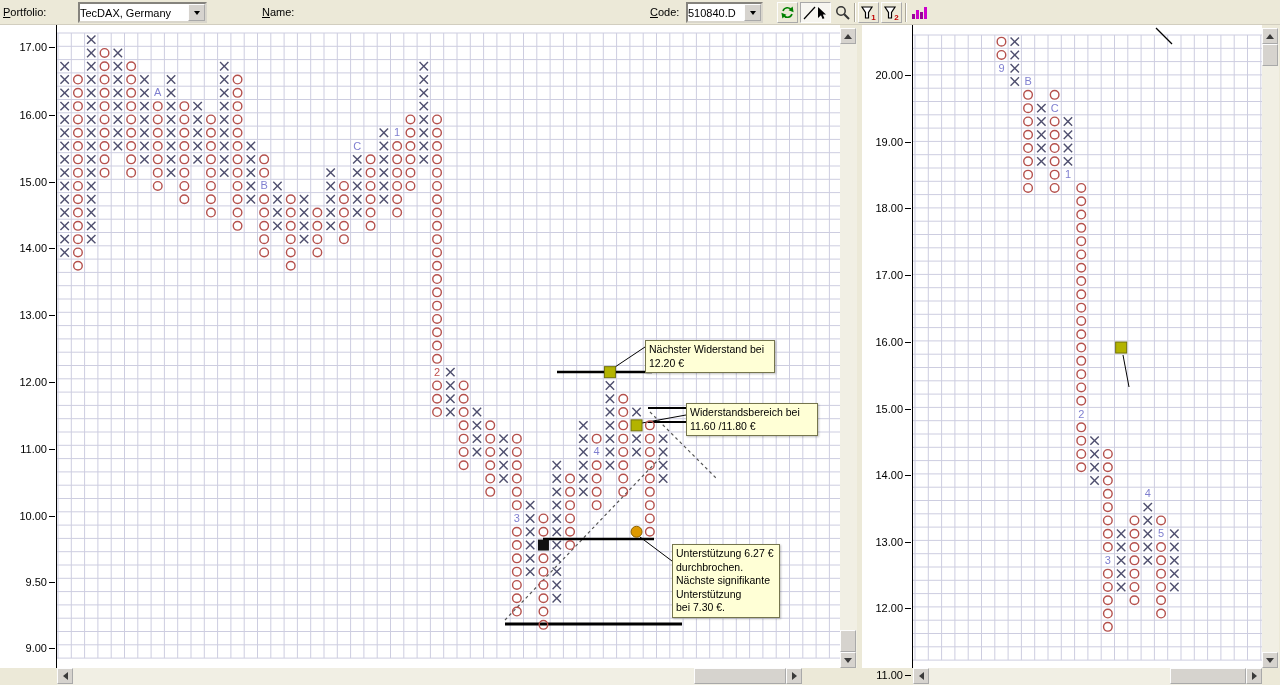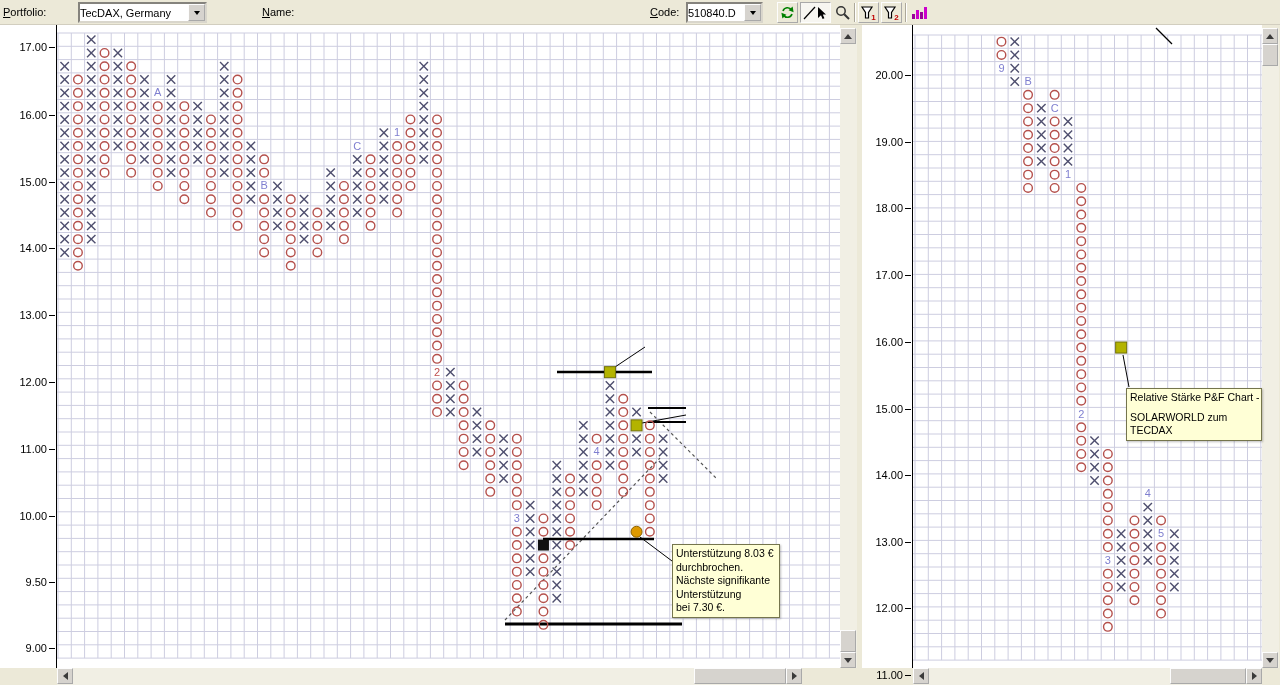--- a/index.html
+++ b/index.html
@@ -889,22 +889,30 @@
 
       <div class="hsb" style="left:57px;top:643px;width:745px">
         <div class="sb-btn" style="left:0;top:0">
             <span class="tri tri-lf"></span>
           </div>
         <div class="sb-thumb" style="left:637px;top:0;width:92px;height:16px"></div>
         <div class="sb-btn" style="right:0;top:0">
             <span class="tri tri-rt"></span>
           </div>
       </div>
+    <div class="annotation" style="left: 645px; top: 315px; width: 130px;">
+          <div class="ann-line">Nächster Widerstand bei</div>
+          <div class="ann-line">12.20 €</div>
+        </div>
+        <div class="annotation" style="left: 686px; top: 378px; width: 132px;">
+          <div class="ann-line">Widerstandsbereich bei</div>
+          <div class="ann-line">11.60 /11.80 €</div>
+        </div>
         <div class="annotation" style="left: 672px; top: 519px; width: 108px;">
-          <div class="ann-line">Unterstützung 8.03 €</div>
+          <div class="ann-line">Unterstützung 6.27 €</div>
           <div class="ann-line">durchbrochen.</div>
           <div class="ann-line">Nächste signifikante</div>
           <div class="ann-line">Unterstützung</div>
           <div class="ann-line">bei 7.30 €.</div>
         </div>
       </div>
 
     <div class="panel-divider"></div>
 
     <div class="panel" id="right-panel" style="left:862px;width:418px">
@@ -1190,22 +1198,16 @@
 
       <div class="hsb" style="left:51px;top:643px;width:349px">
         <div class="sb-btn" style="left:0;top:0">
             <span class="tri tri-lf"></span>
           </div>
         <div class="sb-thumb" style="left:257px;top:0;width:76px;height:16px"></div>
         <div class="sb-btn" style="right:0;top:0">
             <span class="tri tri-rt"></span>
           </div>
       </div>
-    <div class="annotation" style="left: 264px; top: 363px; width: 136px;">
-          <div class="ann-line">Relative Stärke P&amp;F Chart -</div>
-          <div class="ann-line"></div>
-          <div class="ann-line">SOLARWORLD zum</div>
-          <div class="ann-line">TECDAX</div>
-        </div>
       </div>
 
   </div>
 </div>
 
 </body></html>

